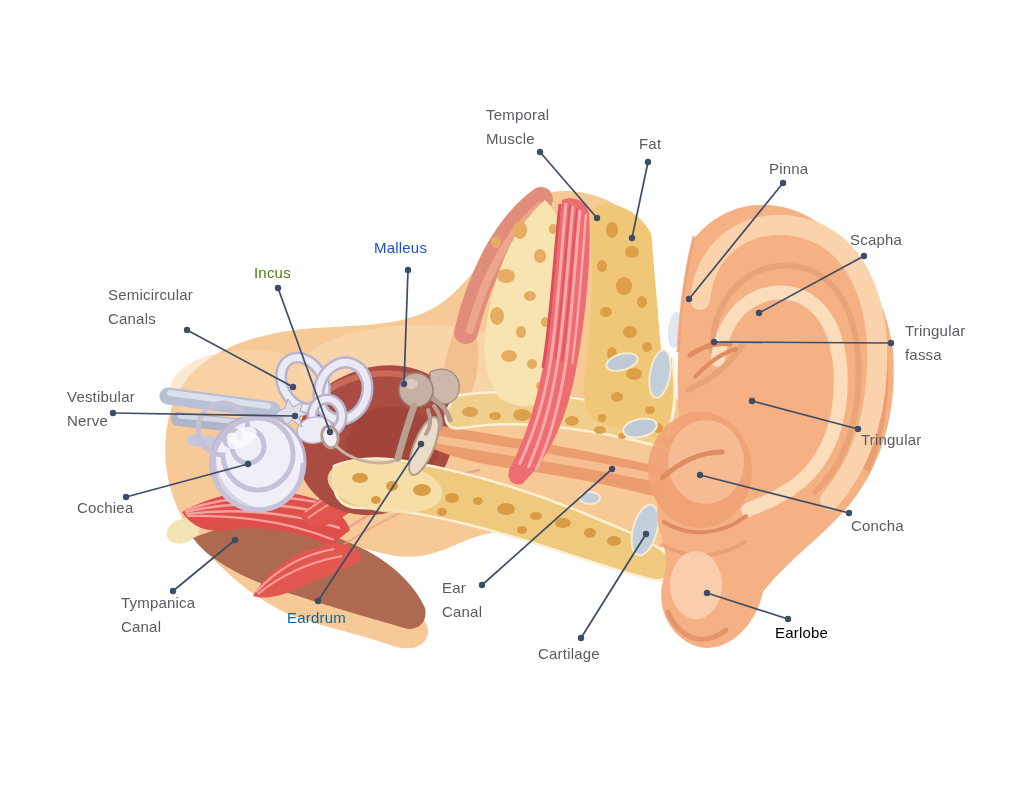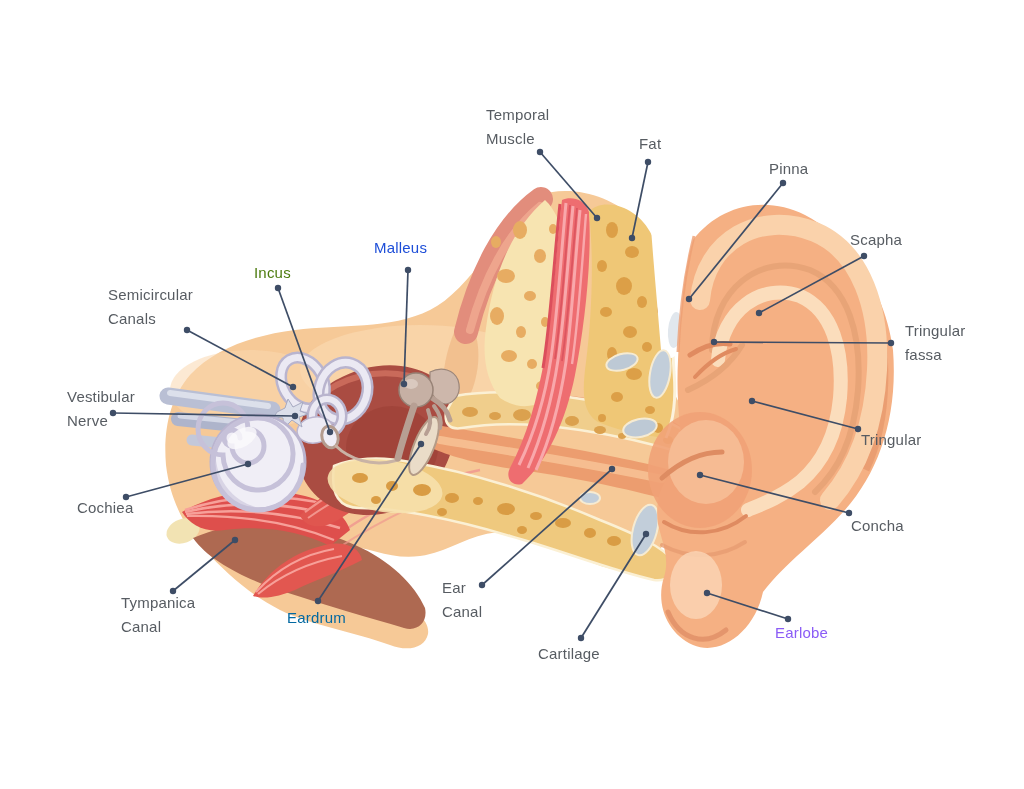--- a/index.html
+++ b/index.html
@@ -301,21 +301,21 @@
   <div id="labels">
       <div class="lbl" style="left: 486px; top: 103px; color: rgb(87, 92, 98);">Temporal
 Muscle</div>
       <div class="lbl" style="left: 639px; top: 132px; color: rgb(87, 92, 98);">Fat</div>
       <div class="lbl" style="left: 769px; top: 157px; color: rgb(87, 92, 98);">Pinna</div>
       <div class="lbl" style="left: 850px; top: 228px; color: rgb(87, 92, 98);">Scapha</div>
       <div class="lbl" style="left: 905px; top: 319px; color: rgb(87, 92, 98);">Tringular
 fassa</div>
       <div class="lbl" style="left: 861px; top: 428px; color: rgb(87, 92, 98);">Tringular</div>
       <div class="lbl" style="left: 851px; top: 514px; color: rgb(87, 92, 98); text-align: center;">Concha</div>
-      <div class="lbl" style="left: 775px; top: 621px; color: #8b5cf6;">Earlobe</div>
+      <div class="lbl" style="left: 775px; top: 621px; color: #000000;">Earlobe</div>
       <div class="lbl" style="left: 538px; top: 642px; color: rgb(87, 92, 98); text-align: right;">Cartilage</div>
       <div class="lbl" style="left: 442px; top: 576px; color: rgb(87, 92, 98);">Ear
 Canal</div>
       <div class="lbl" style="left: 271px; top: 606px; color: #0369a1; margin-left: 16px;">Eardrum</div>
       <div class="lbl" style="left: 121px; top: 591px; color: rgb(87, 92, 98);">Tympanica
 Canal</div>
       <div class="lbl" style="left: 77px; top: 496px; color: rgb(87, 92, 98);">Cochiea</div>
       <div class="lbl" style="left: 51px; top: 385px; color: rgb(87, 92, 98); margin-left: 16px;">Vestibular
 Nerve</div>
       <div class="lbl" style="left: 108px; top: 283px; color: rgb(87, 92, 98);">Semicircular

